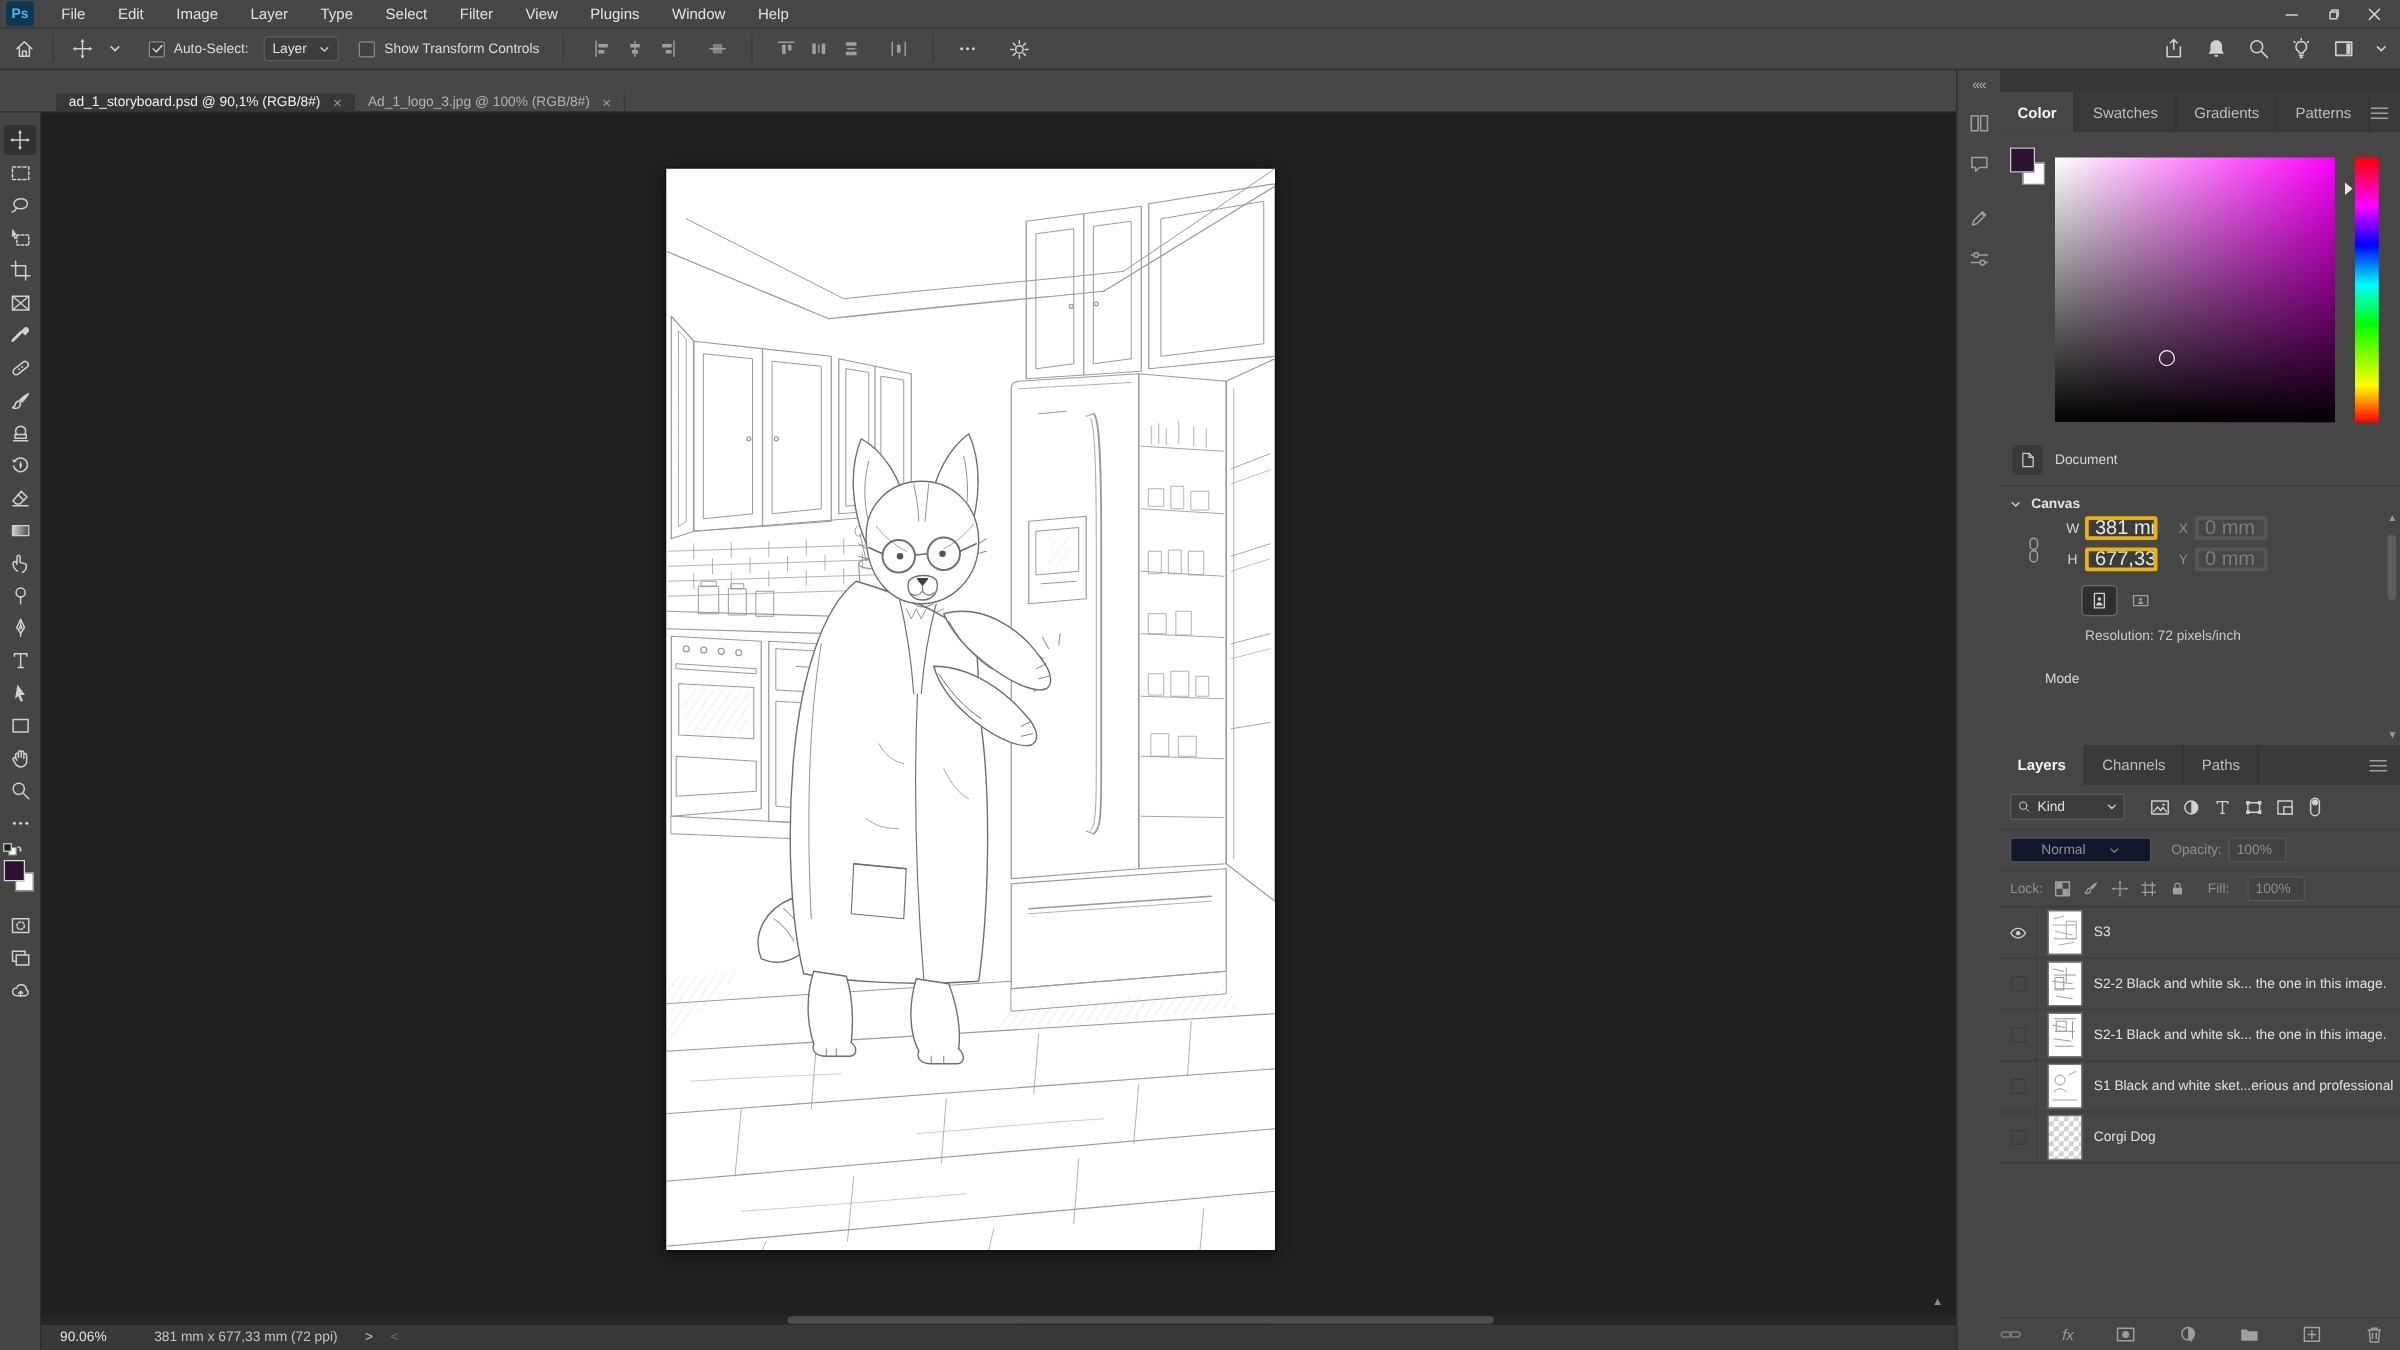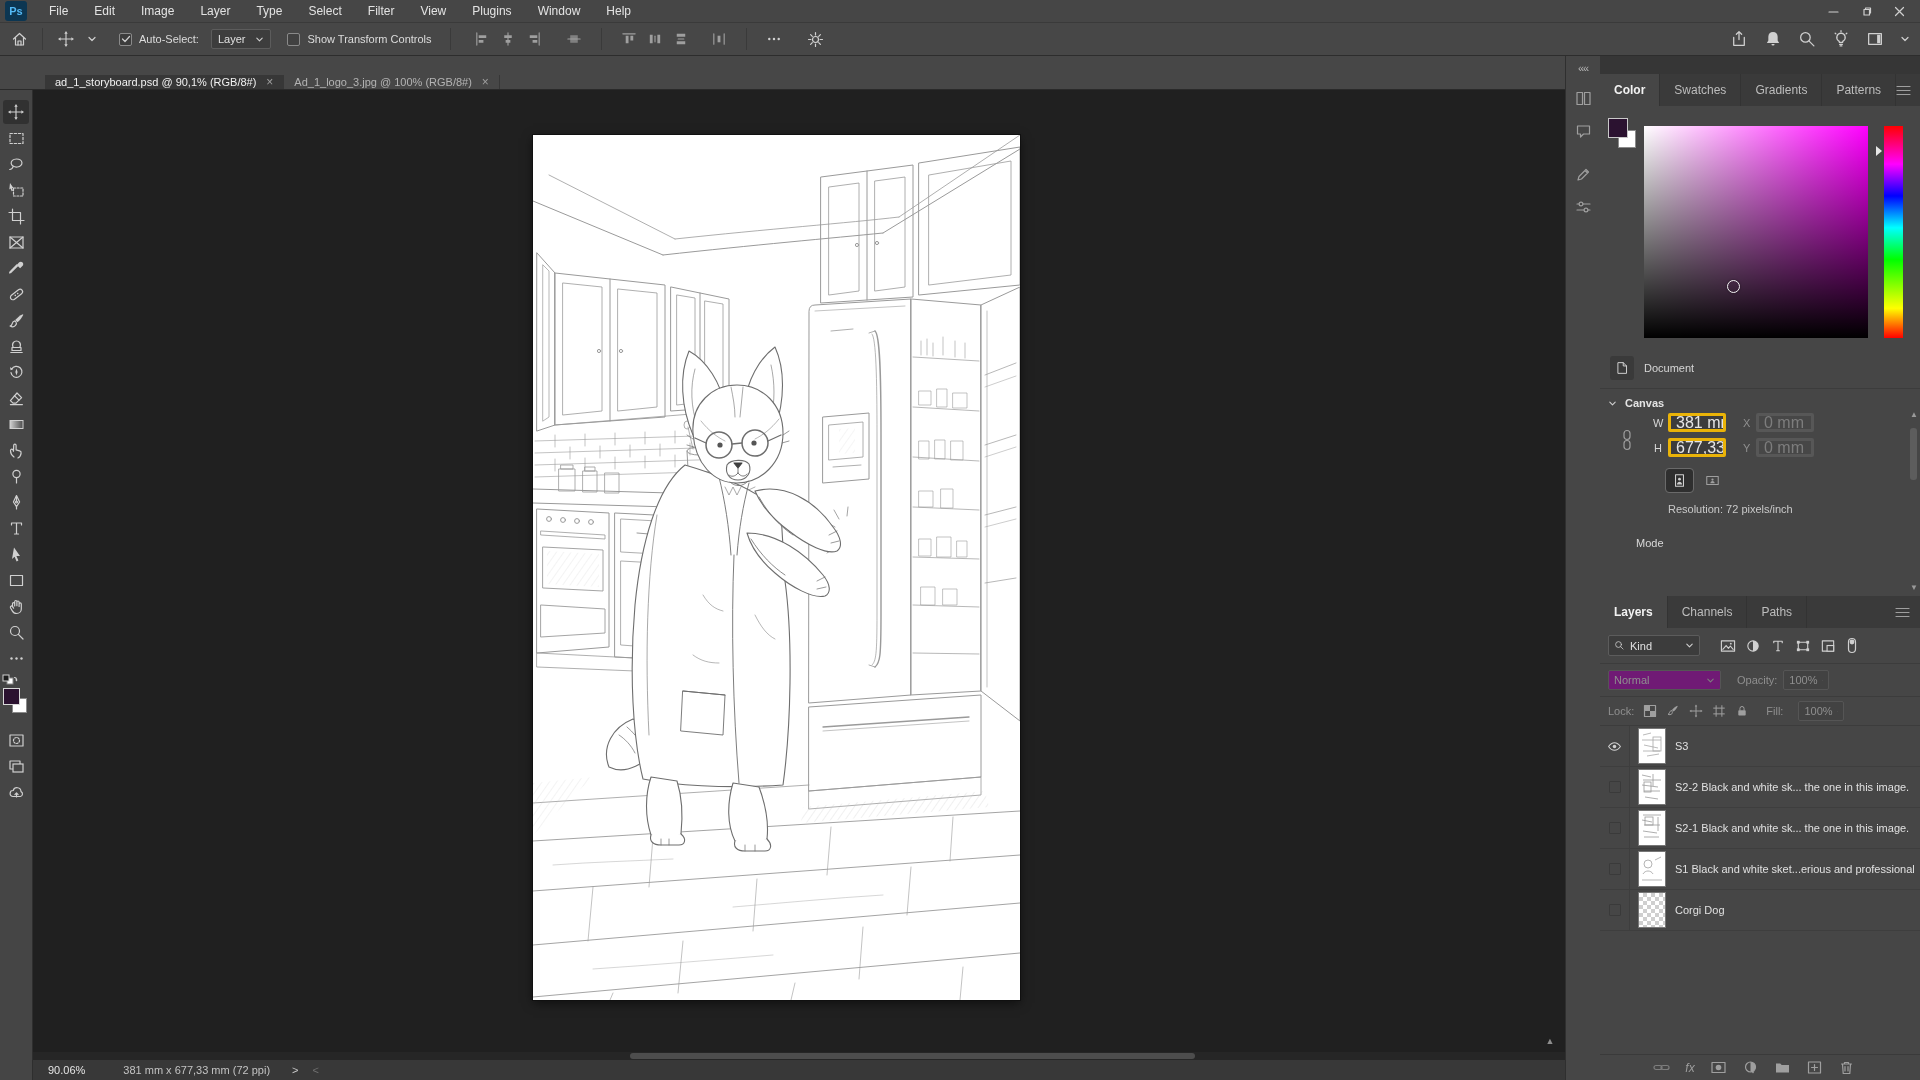--- a/index.html
+++ b/index.html
@@ -103,37 +103,37 @@
   .pscroll{position:absolute;right:3px;top:72px;width:7px;height:170px}
   .pscthumb{position:absolute;left:0;top:8px;width:7px;height:52px;background:#5d5d5d;border-radius:3px}
   .pchev{position:absolute;right:2px;color:#9a9a9a;font-size:8px}
 
   
   .lfilterrow{height:36px;display:flex;align-items:center;padding:0 8px;gap:9px;border-bottom:1px solid #3c3c3c}
   .kindbox{width:92px;height:21px;background:#3c3c3c;border:1px solid #5c5c5c;border-radius:2px;
     display:flex;align-items:center;padding:0 5px;gap:5px;font-size:11px;color:#e0e0e0}
   .blendrow{height:33px;display:flex;align-items:center;padding:0 8px;border-bottom:1px solid #3c3c3c;
     color:#8f8f8f;font-size:11px}
-  .blendbox{width:113px;height:20px;background:#701a75;border:1px solid #555;border-radius:2px;
-    display:flex;align-items:center;padding:0 5px;color:#8f8f8f}
+  .blendbox{width:113px;height:20px;background:#0f172a;border:1px solid #555;border-radius:2px;
+    display:flex;align-items:center;padding:0 24px;color:#8f8f8f}
   .pctbox{width:46px;height:20px;background:#424242;border:1px solid #555;border-radius:2px;
     display:flex;align-items:center;padding:0 5px;gap:4px;color:#8f8f8f}
   .lockrow{height:29px;display:flex;align-items:center;padding:0 8px;gap:9px;
     border-bottom:1px solid #3c3c3c;color:#8f8f8f;font-size:11px}
   .lrow{height:41px;display:flex;align-items:center;border-bottom:1px solid #3e3e3e;font-size:11px;color:#e0e0e0}
   .eyecell{width:30px;height:41px;display:flex;align-items:center;justify-content:center;
     border-right:1px solid #3e3e3e}
   .eyeempty{width:12px;height:12px;border:1px solid #3a3a3a;border-radius:1px}
   .lthumb{width:26px;height:34px;background:#fff;margin:0 10px 0 9px;outline:1px solid #777;overflow:hidden}
   .lthumb.checker{background-image:linear-gradient(45deg,#cfcfcf 25%,transparent 25%,transparent 75%,#cfcfcf 75%),
     linear-gradient(45deg,#cfcfcf 25%,#ffffff 25%,#ffffff 75%,#cfcfcf 75%);
     background-size:8px 8px;background-position:0 0,4px 4px}
   .lname{white-space:nowrap;overflow:hidden}
   .lbottom{position:absolute;left:0;bottom:0;width:320px;height:26px;border-top:1px solid #3a3a3a;
-    display:flex;align-items:center;justify-content:center;gap:15px;padding-right:12px;background:#464646}
+    display:flex;align-items:center;justify-content:space-between;gap:15px;padding-right:12px;background:#464646}
   .fxtxt{font-style:italic;font-size:12px;color:#9d9d9d}
 </style>
 </head>
 <body>
 
 <div id="app">
 
   <div class="abs titlebar">
     <div class="pslogo">Ps</div>
     <div class="menus">

